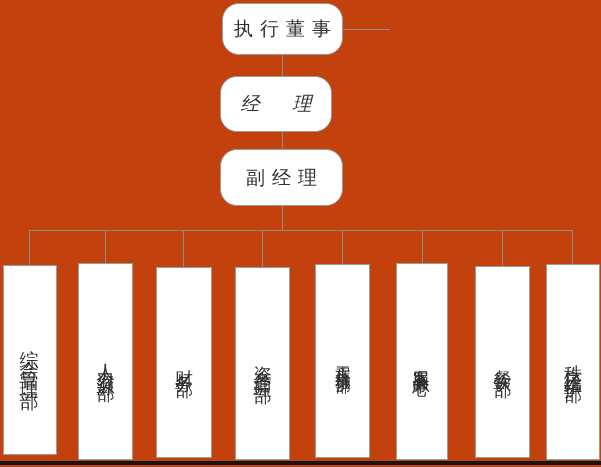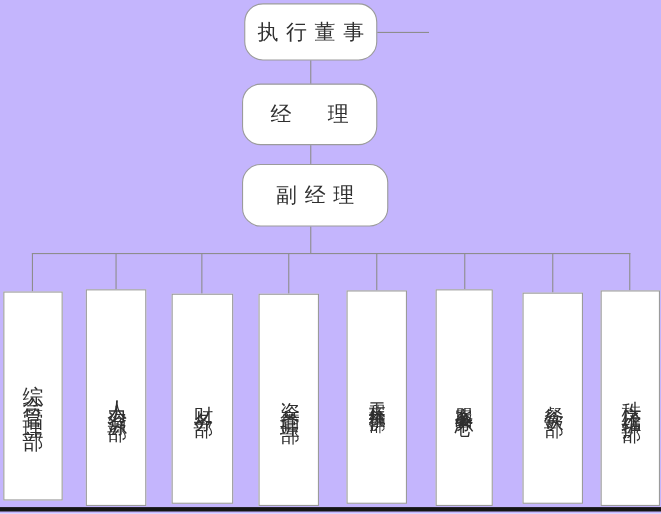--- a/index.html
+++ b/index.html
@@ -1,20 +1,20 @@
 <!DOCTYPE html>
 <html><head>
 <meta charset="utf-8">
 <style>
   html, body { margin: 0; padding: 0; background: #ffffff; }
   .canvas {
     position: relative;
     width: 601px;
     height: 467px;
-    background: #c4b5fd;
+    background: #c2410c;
     overflow: hidden;
     font-family: "DejaVu Serif", "Liberation Serif", serif;
     color: #2f2f2f;
   }
   .box {
     position: absolute;
     box-sizing: border-box;
     border: 1px solid #9b9b9b;
     background: #ffffff;
     display: flex;
@@ -37,22 +37,22 @@
     white-space: nowrap;
   }
   .line { position: absolute; background: #8d8d8d; }
   .hline { height: 1px; }
   .vline { width: 1px; }
   .rule  { position: absolute; background: #151515; }
 
   
   .n-exec     { left: 222px; top: 3px;   width: 121px; height: 52px; }
   .n-superv   { left: 390px; top: 3px;   width: 127px; height: 54px; }
-  .n-manager  { left: 220px; top: 76px;  width: 123px; height: 56px; }
-  .n-deputy   { left: 220px; top: 149px; width: 133px; height: 57px; }
+  .n-manager  { left: 220px; top: 76px;  width: 112px; height: 56px; font-style: italic; }
+  .n-deputy   { left: 220px; top: 149px; width: 123px; height: 57px; }
 
   
   .c-exec-superv { left: 343px; top: 29px;  width: 47px; }
   .c-exec-mgr    { left: 282px; top: 55px;  height: 21px; }
   .c-mgr-dep     { left: 282px; top: 132px; height: 17px; }
   .c-dep-bus     { left: 282px; top: 206px; height: 24px; }
   .c-bus         { left: 29px;  top: 230px; width: 544px; }
   .c-d1 { left: 29px;  top: 230px; height: 35px; }
   .c-d2 { left: 105px; top: 230px; height: 33px; }
   .c-d3 { left: 183px; top: 230px; height: 37px; }

